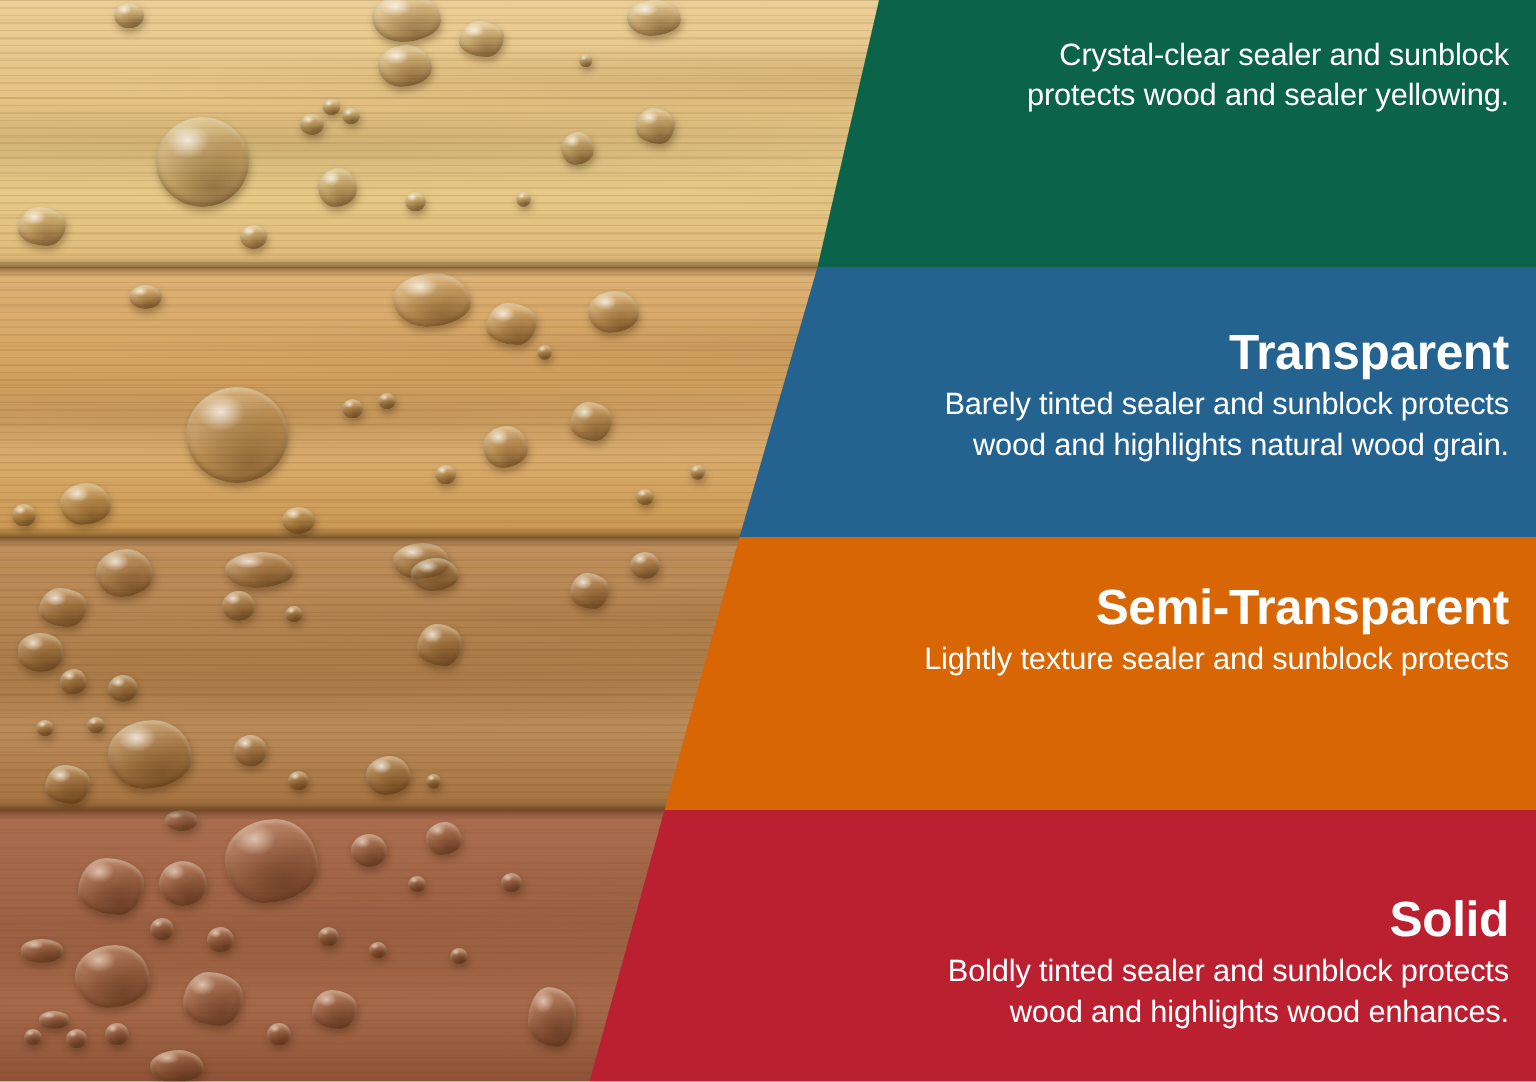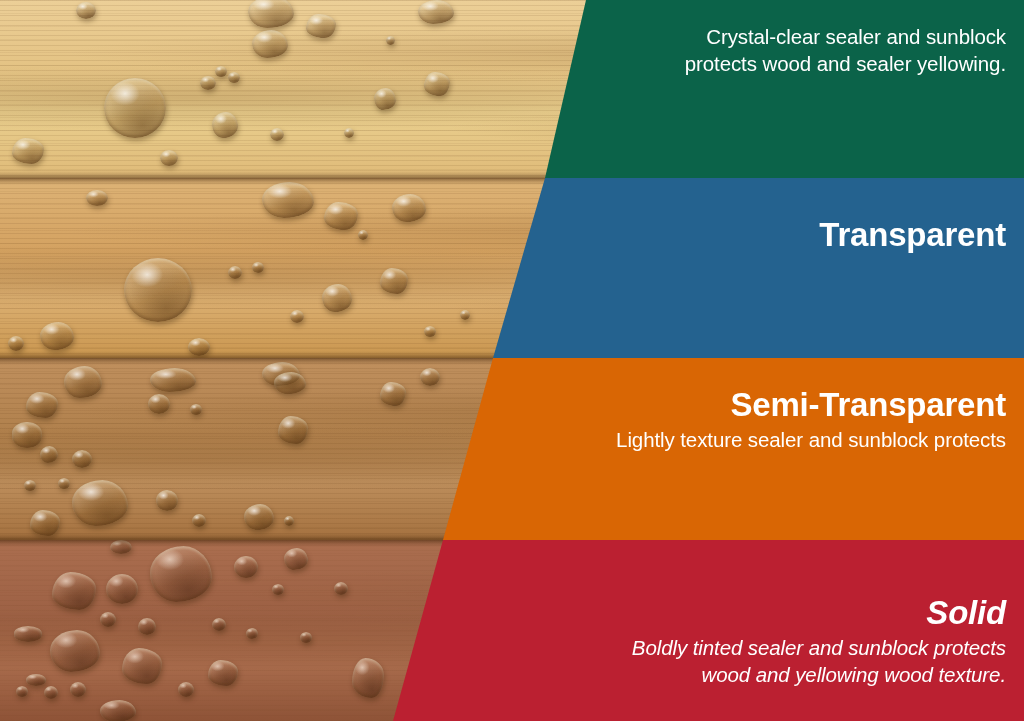--- a/index.html
+++ b/index.html
@@ -125,21 +125,21 @@
 
   .panel-inner{
     position:absolute;
     right:18px;
     width:520px;
     text-align:right;
   }
   .panel-1 .panel-inner{ top:24px; }
   .panel-2 .panel-inner{ top:40px; }
   .panel-3 .panel-inner{ top:30px; }
-  .panel-4 .panel-inner{ top:56px;font-style:italic; }
+  .panel-4 .panel-inner{ top:56px; }
 
   .panel-title{
     font-size:33px;
     font-weight:bold;
     line-height:1.04;
     letter-spacing:-.2px;
     margin-bottom:5px;
     white-space:nowrap;
   }
   .panel-desc{
@@ -214,20 +214,24 @@
         <div class="drop" style="left:460px;top:132px;width:10px;height:10px;"></div>
       </div>
       <div class="seam-top"></div>
       <div class="seam-bottom"></div>
     </div>
   </div>
 
   <div class="panel panel-2">
     <div class="panel-inner">
       <div class="panel-title">Transparent</div>
+      <div class="panel-desc">
+        <span>Barely tinted sealer and sunblock protects</span>
+        <span class="l2">wood and highlights natural wood grain.</span>
+      </div>
     </div>
   </div>
 
   <div class="row row-3">
     <div class="wood wood-semi">
       <div class="grain"></div>
       <div class="grain2"></div>
       <div class="drops">
         <div class="drop blob" style="left:64px;top:8px;width:38px;height:32px;"></div>
         <div class="drop blob2" style="left:26px;top:34px;width:32px;height:26px;"></div>
@@ -297,18 +301,18 @@
       </div>
       <div class="seam-top"></div>
     </div>
   </div>
 
   <div class="panel panel-4">
     <div class="panel-inner">
       <div class="panel-title">Solid</div>
       <div class="panel-desc">
         <span>Boldly tinted sealer and sunblock protects</span>
-        <span class="l2">wood and yellowing wood texture.</span>
+        <span class="l2">wood and highlights wood enhances.</span>
       </div>
     </div>
   </div>
 
 </div>
 
 </body></html>

